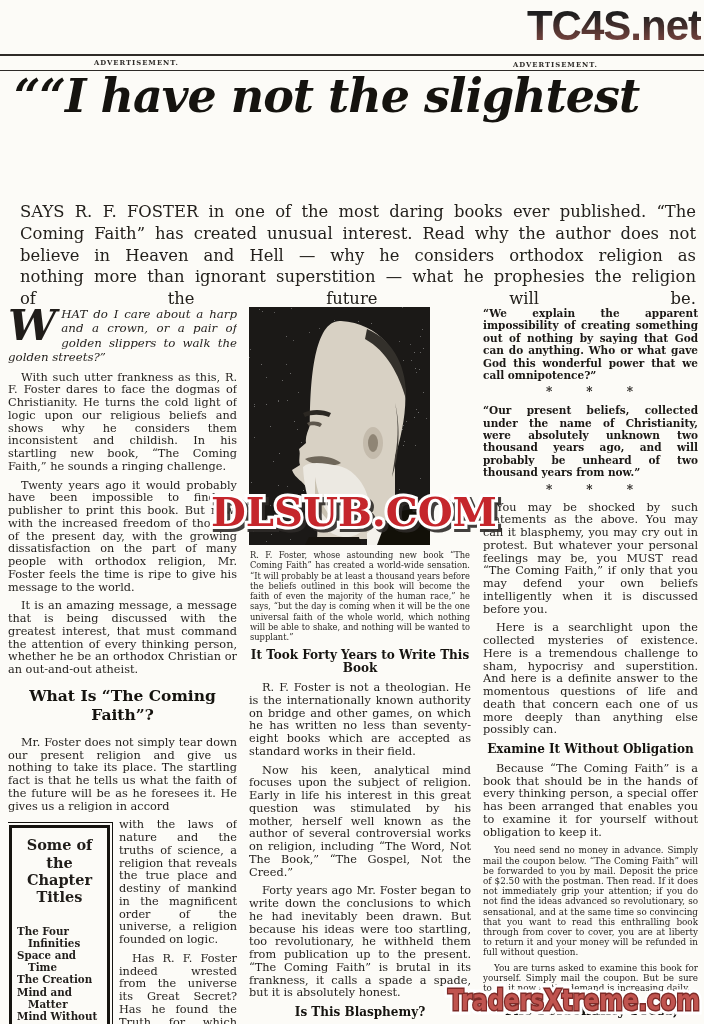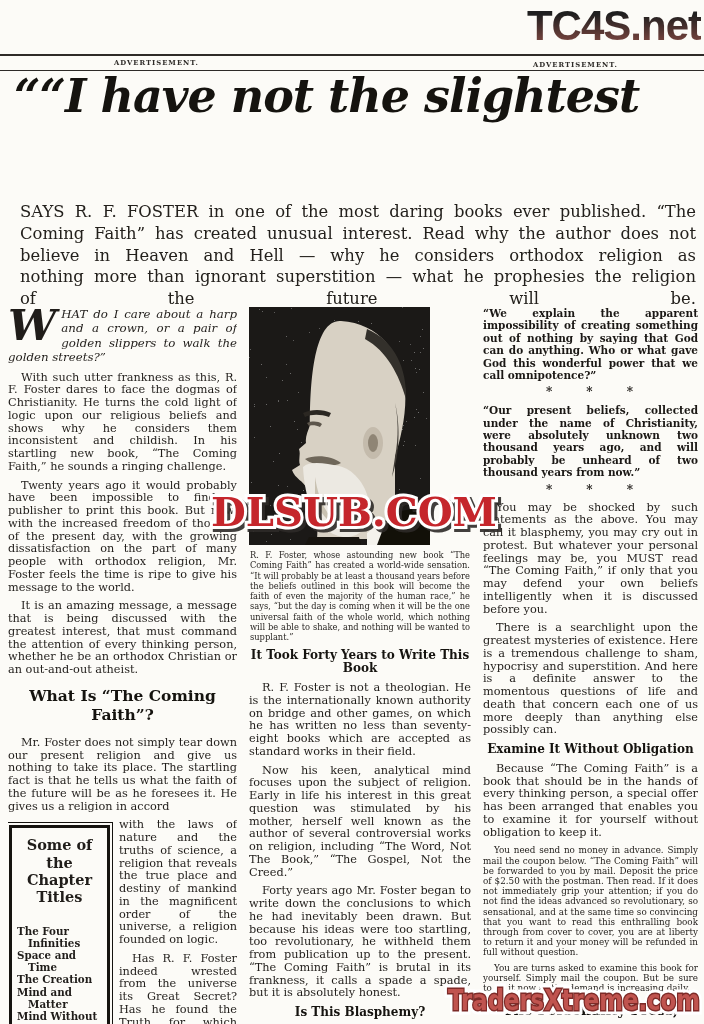--- a/index.html
+++ b/index.html
@@ -6,21 +6,21 @@
   html,body { background:#e9e7e2; }
   .page {
     position:relative; width:704px; height:1024px; margin:0 auto;
     background:#fcfbf7; color:#201d1a; overflow:hidden;
     font-family:"DejaVu Serif", serif;
   }
   
   .masthead { position:absolute; top:54px; left:0; right:0; }
   .rule-top { border-top:2px solid #2e2b28; }
   .adv-row { position:relative; height:14px; }
-  .adv-label { position:absolute; font-size:6.8px; font-weight:bold; letter-spacing:1px; color:#2e2b28; top:3px;margin-left:20px; }
+  .adv-label { position:absolute; font-size:6.8px; font-weight:bold; letter-spacing:1px; color:#2e2b28; top:3px; }
   .adv-left { left:94px; }
   .adv-right { left:513px; top:5px; }
   .rule-bottom { border-top:1.5px solid #2e2b28; }
   
   .headline { position:absolute; top:68px; left:14px; right:8px; font-style:italic; font-weight:bold; color:#15130f; }
   .headline .l1 { font-size:46px; line-height:57px; letter-spacing:-1px; }
   .headline .l2 { font-size:46px; line-height:57px; letter-spacing:-1px; margin-left:58px; }
   
   .deck {
     position:absolute; top:201px; left:20px; right:8px;
@@ -156,21 +156,21 @@
       <h3 class="mid-h">Is This Blasphemy?</h3>
 
     </div>
 
     <div class="col col-right">
       <p class="rq">“We explain the apparent impossibility of creating something out of nothing by saying that God can do anything.  Who or what gave God this wonderful power that we call omnipotence?”</p>
       <div class="stars">* * *</div>
       <p class="rq">“Our present beliefs, collected under the name of Christianity, were absolutely unknown two thousand years ago, and will probably be unheard of two thousand years from now.”</p>
       <div class="stars">* * *</div>
       <p class="body">You may be shocked by such statements as the above.  You may call it blasphemy, you may cry out in protest.  But whatever your personal feelings may be, you MUST read “The Coming Faith,” if only that you may defend your own beliefs intelligently when it is discussed before you.</p>
-      <p class="body">There is a searchlight upon the greatest mysteries of existence.  Here is a tremendous challenge to sham, hypocrisy and superstition. And here is a definite answer to the momentous questions of life and death that concern each one of us more deeply than anything else possibly can.</p>
+      <p class="body">Here is a searchlight upon the collected mysteries of existence.  Here is a tremendous challenge to sham, hypocrisy and superstition. And here is a definite answer to the momentous questions of life and death that concern each one of us more deeply than anything else possibly can.</p>
       <h3 class="mid-h">Examine It Without Obligation</h3>
       <p class="body">Because “The Coming Faith” is a book that should be in the hands of every thinking person, a special offer has been arranged that enables you to examine it for yourself without obligation to keep it.</p>
       <p class="small">You need send no money in advance.  Simply mail the coupon below.  “The Coming Faith” will be forwarded to you by mail.  Deposit the price of $2.50 with the postman.  Then read.  If it does not immediately grip your attention; if you do not find the ideas advanced so revolutionary, so sensational, and at the same time so convincing that you want to read this enthralling book through from cover to cover, you are at liberty to return it and your money will be refunded in full without question.</p>
       <p class="small">You are turns asked to examine this book for yourself.  Simply mail the coupon.  But be sure to do it now as the demand is increasing daily.</p>
       <div class="press">
         <div>The Personality Press, Dept. 691,</div>
 
       </div>
 
     </div>

